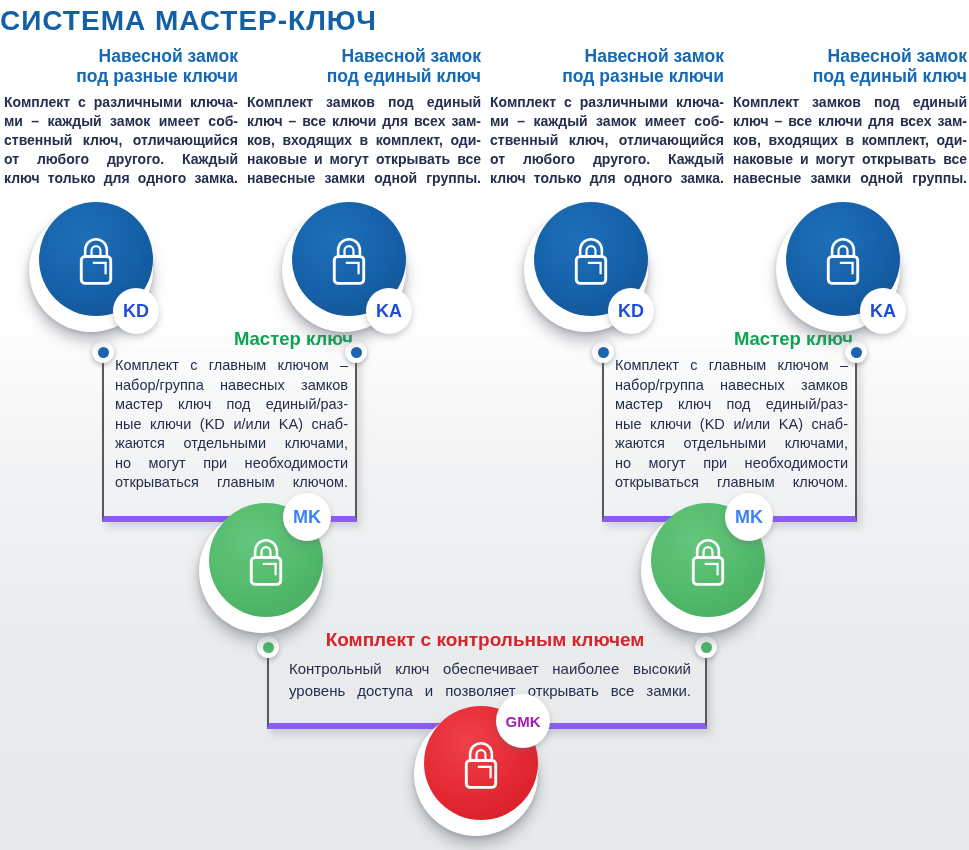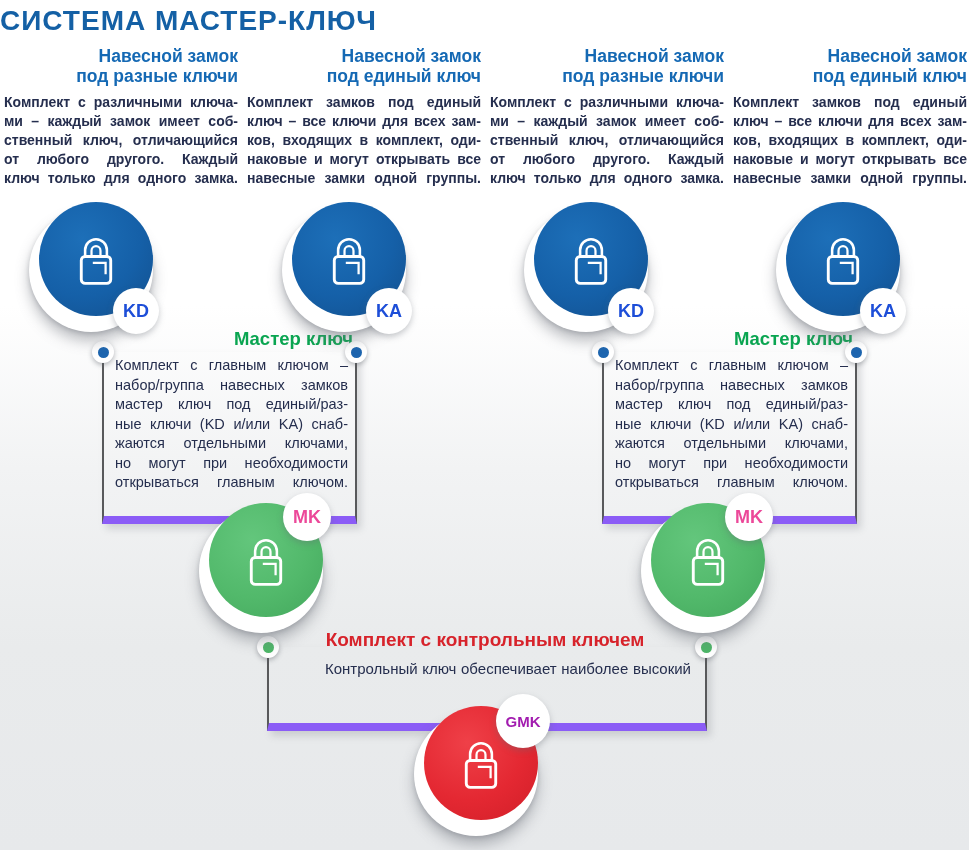--- a/index.html
+++ b/index.html
@@ -38,26 +38,26 @@
   }
   .disc-blue  { background:radial-gradient(circle at 38% 32%, #1d6fb8 0%, #1560a8 55%, #124f8d 100%); }
   .disc-green { background:radial-gradient(circle at 38% 32%, #63c67c 0%, #52b96b 55%, #43a75c 100%); }
   .disc-red   { background:radial-gradient(circle at 38% 32%, #ef4048 0%, #e42832 55%, #d01e28 100%); }
   .badge {
     position:absolute; background:#fff; border-radius:50%;
     display:flex; align-items:center; justify-content:center;
     font-weight:bold; box-shadow:0 3px 6px rgba(100,105,115,.35);
   }
   .badge-br { width:46px; height:46px; left:84px; top:88px; font-size:18px; color:#1d4ed8; }
-  .badge-tr { width:48px; height:48px; left:84px; top:-8px; font-size:18px; color:#ec4899; }
+  .badge-tr { width:48px; height:48px; left:84px; top:-8px; font-size:18px; color:#3b82f6; }
   .badge-gmk { width:54px; height:54px; left:82px; top:-10px; font-size:15px; color:#a21caf; }
 
   
   .cbox {
-    border-left:2px solid #58595b; border-right:2px solid #58595b; border-bottom:8px solid #8b5cf6;
+    border-left:2px solid #58595b; border-right:2px solid #58595b; border-bottom:6px solid #8b5cf6;
     box-shadow:4px 5px 7px rgba(100,105,115,.22);
   }
   .dot-wrap {
     position:absolute; width:22px; height:22px; border-radius:50%; background:#fff;
     box-shadow:0 2px 5px rgba(90,95,105,.45);
     display:flex; align-items:center; justify-content:center;
   }
   .dot { width:11px; height:11px; border-radius:50%; }
   .dot-blue { background:#1d65af; }
   .dot-green { background:#4db768; }
@@ -69,21 +69,21 @@
   }
   .master-body {
     position:absolute; left:11px; right:7px; top:4px;
     font-size:14.5px; line-height:19.5px; color:#252e4e;
   }
   .control-heading {
     width:436px; text-align:center; font-size:19px; font-weight:bold; color:#d7232b;
   }
   .control-body {
     position:absolute; left:20px; right:14px; top:11px;
-    font-size:15px; line-height:22px; color:#252e4e;margin-left:36px;
+    font-size:15px; line-height:22px; color:#252e4e;
   }
   .z2 { z-index:2; }
   .z3 { z-index:3; }
 </style>
 </head>
 <body>
 
 <div class="abs main-title">СИСТЕМА МАСТЕР-КЛЮЧ</div>
 
 <div class="abs col" style="left:4px;">
@@ -175,20 +175,21 @@
 <div class="abs control-heading" style="left:267px; top:629px; z-index:2;">Комплект с контрольным ключем</div>
 <div class="abs cbox" style="left:267px; top:647px; width:436px; height:76px;">
   <div class="dot-wrap dw-left">
       <div class="dot dot-green"></div>
     </div>
   <div class="dot-wrap dw-right">
       <div class="dot dot-green"></div>
     </div>
   <div class="control-body">
       <div class="jline">Контрольный ключ обеспечивает наиболее высокий</div>
+      <div class="jline">уровень доступа и позволяет открывать все замки.</div>
     </div>
 </div>
 
 <div class="abs lockgroup z2" style="left:29px; top:200px;">
   <div class="platter"></div>
   <div class="disc disc-blue">
     <svg width="64" height="68" viewBox="0 0 100 100" fill="none" stroke="#ffffff">
       <path d="M33 46 V36 a17 17 0 0 1 34 0 V46" stroke-width="4"></path>
       <path d="M43 46 V37 a7 7 0 0 1 14 0 V46" stroke-width="3.5"></path>
       <rect x="27" y="46" width="46" height="42" rx="6" stroke-width="4.5"></rect>

